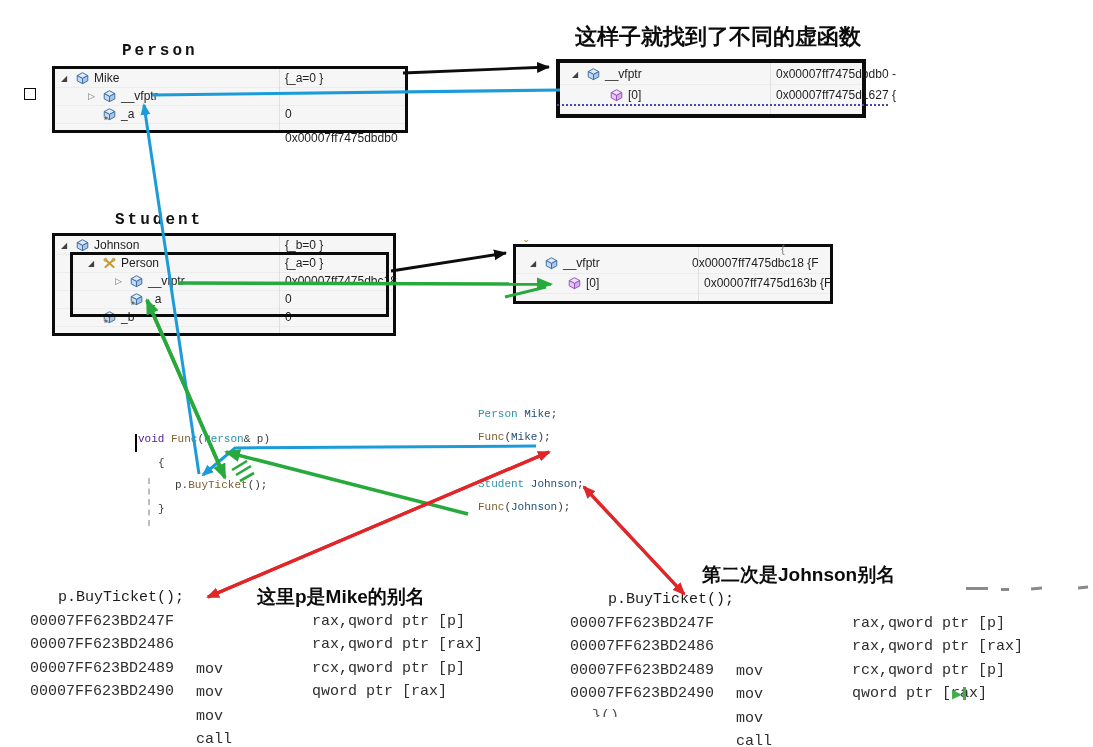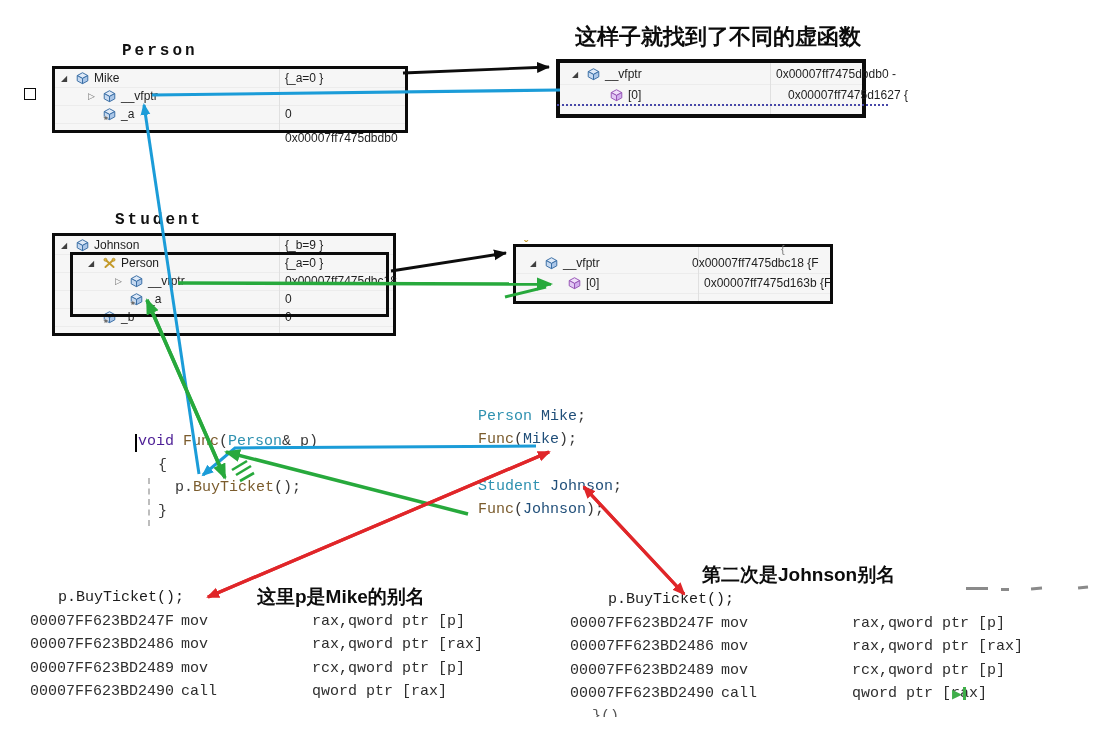--- a/index.html
+++ b/index.html
@@ -18,32 +18,32 @@
   .colsep{position:absolute;top:0;bottom:0;width:1px;background:#e0e0e0;}
   .dotline{position:absolute;border-top:2px dotted #4747a8;z-index:3;}
   .innerbox{position:absolute;border:3px solid #0b0b0b;z-index:6;pointer-events:none;background:transparent;}
   
   .winlabel{position:absolute;font-family:"Liberation Mono",monospace;font-size:16px;
             letter-spacing:3px;color:#111;z-index:3;font-weight:700;}
   .cnote{position:absolute;font-weight:700;color:#0c0c0c;z-index:4;
          font-family:"Liberation Sans",sans-serif;}
   
   .codeblk{position:absolute;font-family:"Liberation Mono","DejaVu Sans Mono",monospace;
-           font-size:15px;z-index:2;}
+           font-size:11px;z-index:2;}
   .codeline{position:absolute;white-space:pre;}
   .c-kw{color:#4c1d95;} .c-fn{color:#7b5c2d;} .c-ty{color:#2e91b0;}
   .c-var{color:#1f4e79;} .c-pl{color:#3a3a3a;}
   .cursorbar{position:absolute;width:2px;background:#000;}
   .guide{position:absolute;border-left:2px dashed #bdbdbd;}
   
   .disasm{position:absolute;font-family:"Liberation Mono","DejaVu Sans Mono",monospace;
           font-size:15px;color:#2e2e2e;z-index:2;}
   .dhead{position:absolute;white-space:pre;color:#1c1c1c;}
   .drow{position:absolute;left:0;white-space:pre;}
-  .da{position:absolute;left:0;} .dm{position:absolute;left:151px;} .dg{position:absolute;left:282px;}
+  .da{position:absolute;left:0;} .dm{position:absolute;left:166px;margin-top:48px;} .dg{position:absolute;left:282px;}
   .stepicon{position:absolute;color:#3fae49;font-size:13px;z-index:3;display:flex;align-items:center;gap:1px;}
   .stepicon .bar{display:inline-block;width:2.5px;height:13px;background:#3fae49;}
   
   .sq{position:absolute;width:10px;height:10px;border:1.6px solid #0a0a0a;background:#fff;z-index:2;}
   .frag-dash{position:absolute;height:2.5px;background:#8a8a8a;z-index:2;}
   .fragclip{position:absolute;overflow:hidden;z-index:2;color:#555;
             font-family:"Liberation Mono",monospace;font-size:15px;}
   .pfrag{position:absolute;color:#777;font-size:11px;z-index:2;}
   .chev{position:absolute;color:#c49a2a;font-weight:700;font-size:12px;z-index:2;}
   
@@ -100,21 +100,21 @@
     <div class="wrow" style="top: 0px; height: 18px;">
       <span class="exp open" style="left: 6px;">◢</span>
       <span class="wicon" style="left: 21px;">
         <svg width="13" height="13" viewBox="0 0 16 16">
    <polygon points="8,1.5 14.5,5 8,8.5 1.5,5" fill="#dfeaf8" stroke="#3a6ea5" stroke-width="1.2"></polygon>
    <polygon points="1.5,5 8,8.5 8,15 1.5,11.5" fill="#c6d9f0" stroke="#3a6ea5" stroke-width="1.2"></polygon>
    <polygon points="14.5,5 14.5,11.5 8,15 8,8.5" fill="#aac6e8" stroke="#3a6ea5" stroke-width="1.2"></polygon>
         </svg>
       </span>
       <span class="wname" style="left: 39px;">Johnson</span>
-      <span class="wval" style="left: 230px;">{_b=9 }</span>
+      <span class="wval" style="left: 230px;">{_b=0 }</span>
     </div>
     <div class="wrow" style="top: 18px; height: 18px;">
       <span class="exp open" style="left: 33px;">◢</span>
       <span class="wicon" style="left: 48px;">
         <svg width="13" height="13" viewBox="0 0 16 16">
      <path d="M3,4 L13,13 M13,4 L3,13" stroke="#c49a2a" stroke-width="2.4" stroke-linecap="round"></path>
      <circle cx="3" cy="4" r="1.9" fill="#e0b93c" stroke="#a8821f" stroke-width="0.7"></circle>
      <circle cx="13" cy="4" r="1.9" fill="#e0b93c" stroke="#a8821f" stroke-width="0.7"></circle>
         </svg>
       </span>
@@ -176,21 +176,21 @@
     </div>
     <div class="wrow" style="top: 21px; height: 21px;">
       <span class="wicon" style="left: 50px;">
         <svg width="13" height="13" viewBox="0 0 16 16">
    <polygon points="8,1.5 14.5,5 8,8.5 1.5,5" fill="#f0e0fa" stroke="#9655b5" stroke-width="1.2"></polygon>
    <polygon points="1.5,5 8,8.5 8,15 1.5,11.5" fill="#e2c8f4" stroke="#9655b5" stroke-width="1.2"></polygon>
    <polygon points="14.5,5 14.5,11.5 8,15 8,8.5" fill="#d2aeee" stroke="#9655b5" stroke-width="1.2"></polygon>
         </svg>
       </span>
       <span class="wname" style="left: 68px;">[0]</span>
-      <span class="wval" style="left: 228px;">0x00007ff7475d1627 {</span>
+      <span class="wval" style="left: 216px;">0x00007ff7475d1627 {</span>
     </div>
     <div class="colsep" style="left: 210px;"></div>
   </div>
 <div class="dotline" style="left:557px;top:104px;width:331px;"></div>
 
 <div class="watch clip" style="left:513px;top:244px;width:314px;height:54px;">
     <div class="wrow" style="top: 6px; height: 20px;">
       <span class="exp open" style="left: 14px;">◢</span>
       <span class="wicon" style="left: 29px;">
         <svg width="13" height="13" viewBox="0 0 16 16">

